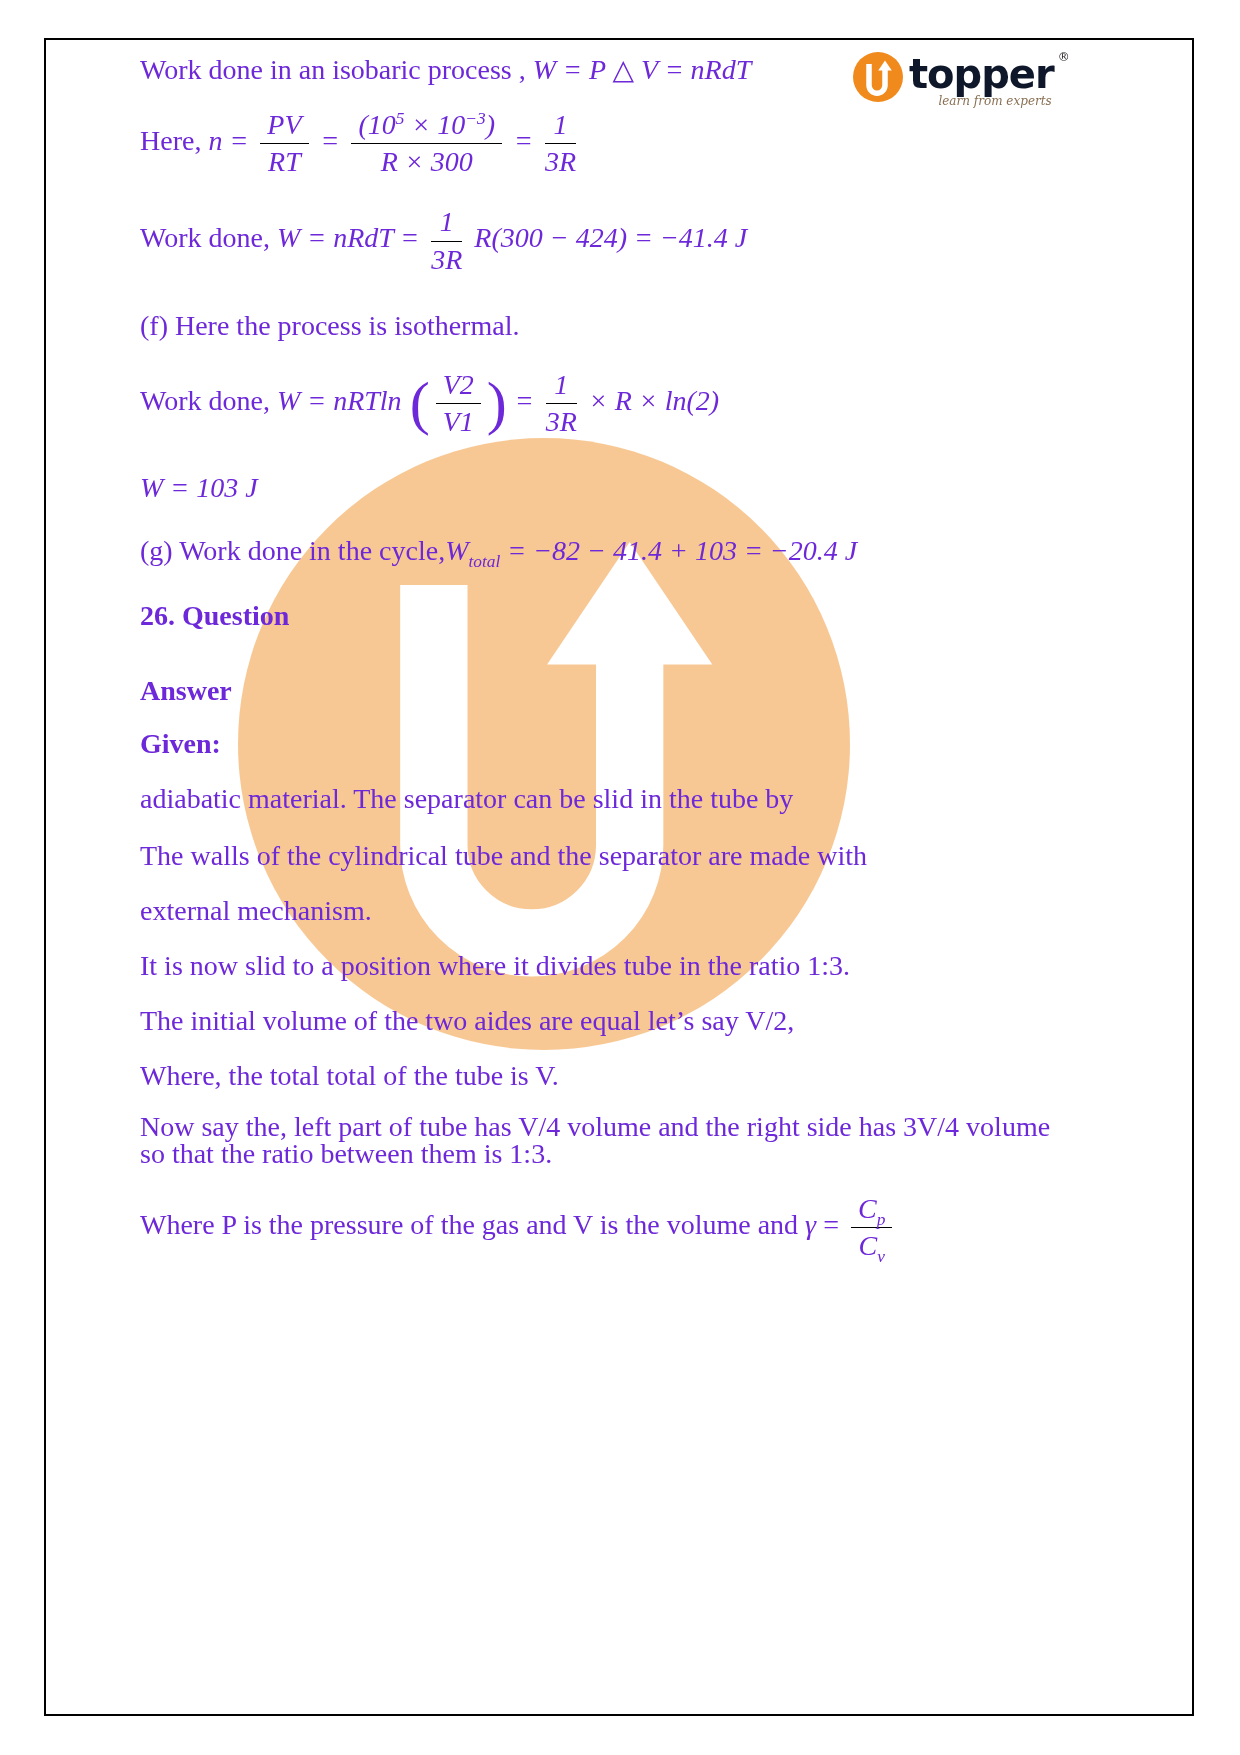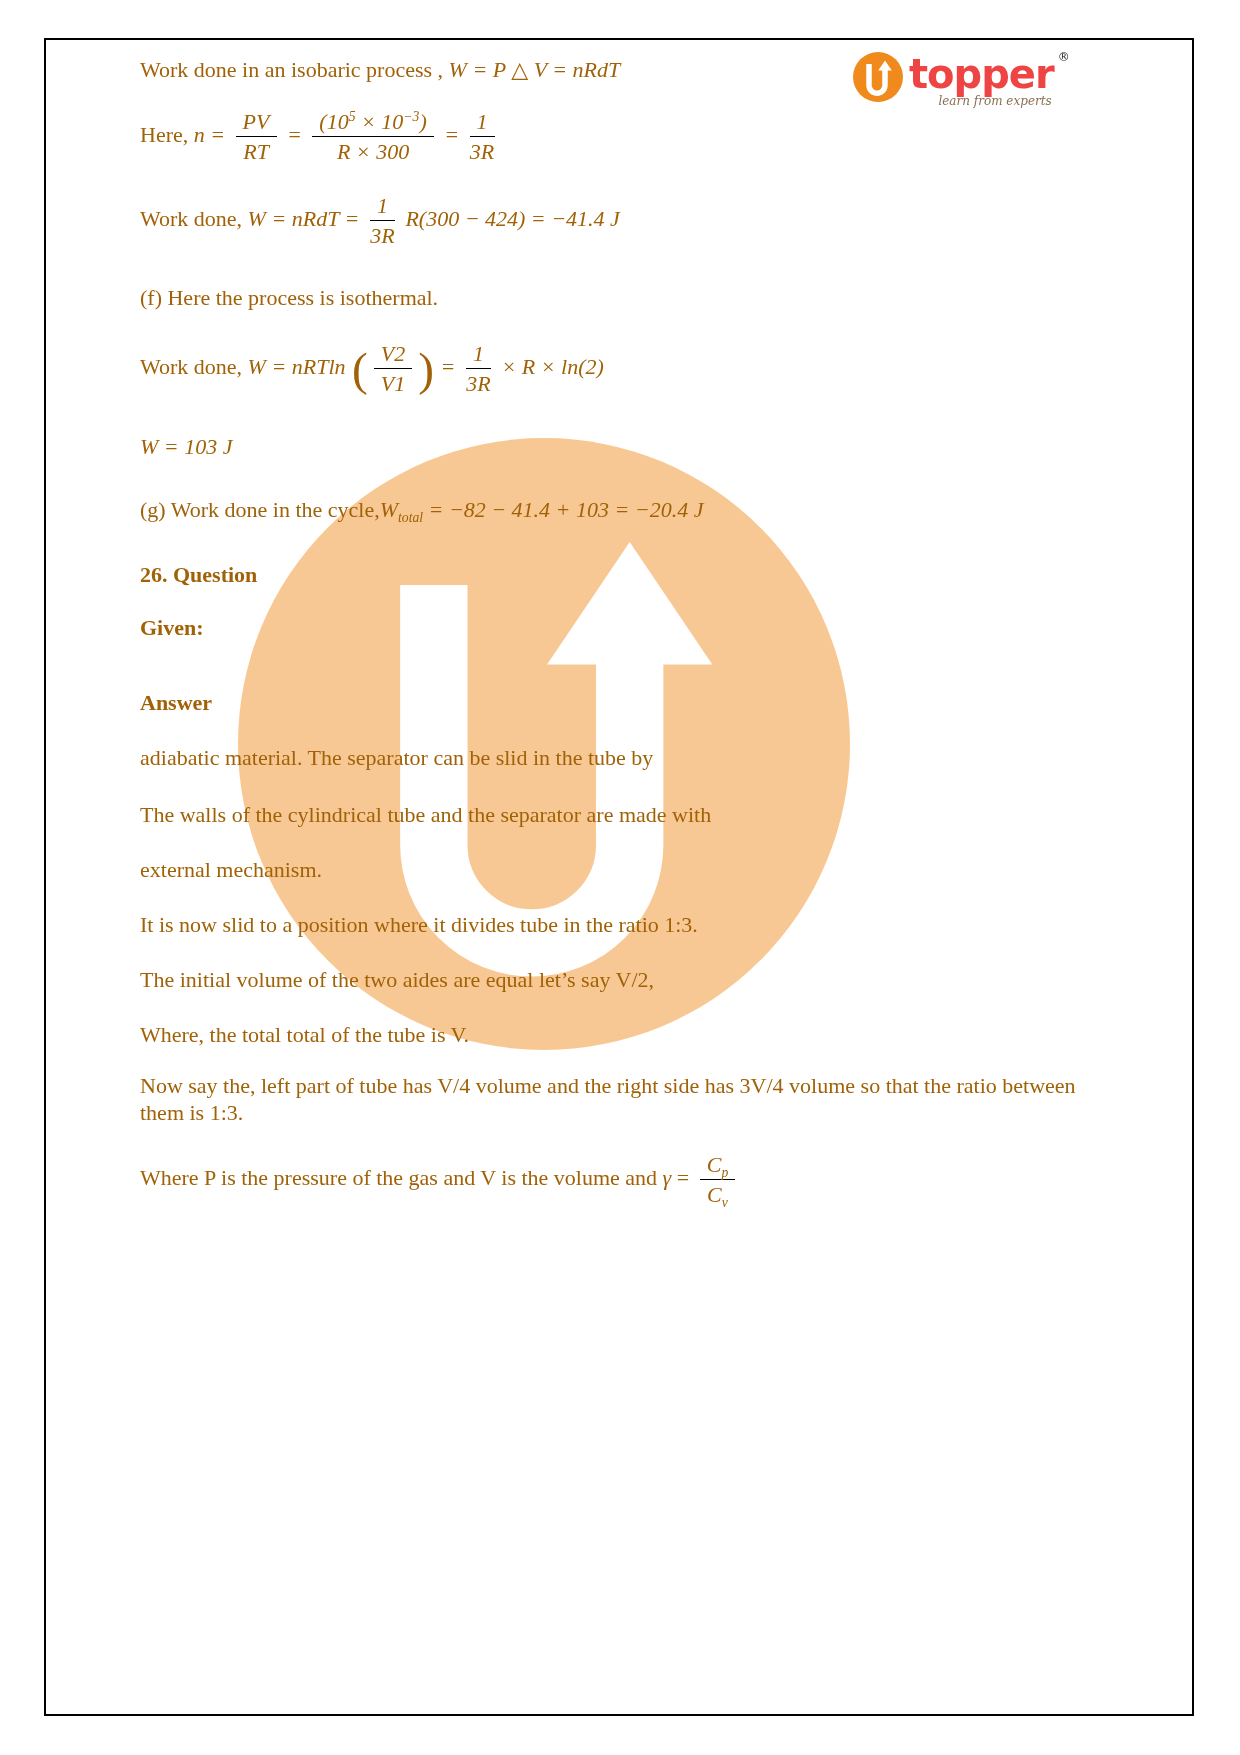--- a/index.html
+++ b/index.html
@@ -16,35 +16,35 @@
     z-index:1;pointer-events:none;
   }
   
   .logo{
     position:absolute;left:853px;top:52px;z-index:3;display:flex;align-items:flex-start;
   }
   .logo-mark{width:50px;height:50px;margin-right:6px;}
   .logo-textwrap{position:relative;display:flex;flex-direction:column;}
   .logo-brand{
     font-family:"DejaVu Sans", sans-serif;font-weight:bold;font-size:40px;
-    line-height:44px;color:#ef4444;letter-spacing:-1px;
+    line-height:44px;color:#0f172a;letter-spacing:-1px;
   }
   .logo-reg{
     position:absolute;right:-16px;top:-2px;font-size:12px;color:#231f20;
     font-family:"DejaVu Sans", sans-serif;
   }
   .logo-tagline{
     align-self:flex-end;font-style:italic;font-size:12px;color:#8a6f52;
     font-family:"DejaVu Serif", serif;margin-top:-2px;margin-right:2px;
   }
   
   .content{
     position:absolute;left:140px;top:50px;width:970px;z-index:2;
   }
-  .block{font-size:22px;line-height:27px;margin-top:30px;color:#a16207;}
+  .block{font-size:28px;line-height:27px;margin-top:30px;color:#6d28d9;}
   .block:first-child{margin-top:6px;}
   .heading{font-weight:bold;}
   .seg-text{font-style:normal;}
   .seg-math{font-style:italic;font-family:"Liberation Serif","DejaVu Sans",serif;}
   sup.seg-sup{font-size:62%;line-height:0;font-style:italic;}
   sub.seg-sub{font-size:62%;line-height:0;font-style:italic;}
   .frac{
     display:inline-block;text-align:center;vertical-align:middle;
     font-style:italic;margin:0 5px;line-height:1.15;
   }
@@ -103,22 +103,22 @@
 
 <div class="content" data-name="document-content">
     <div class="block mathline" data-name="isobaric-work-line"><span class="seg-text" data-name="text-segment">Work done in an isobaric process , </span><span class="seg-math" data-name="math-segment">W = P △ V = nRdT</span></div>
     <div class="block mathline" data-name="moles-line"><span class="seg-text" data-name="text-segment">Here, </span><span class="seg-math" data-name="math-segment">n = </span><span class="frac" data-name="fraction"><span class="num" data-name="fraction-numerator"><span class="seg-math" data-name="math-segment">PV</span></span><span class="den" data-name="fraction-denominator"><span class="seg-math" data-name="math-segment">RT</span></span></span><span class="seg-math" data-name="math-segment"> = </span><span class="frac" data-name="fraction"><span class="num" data-name="fraction-numerator"><span class="seg-math" data-name="math-segment">(10</span><sup class="seg-sup" data-name="sup-segment">5</sup><span class="seg-math" data-name="math-segment"> × 10</span><sup class="seg-sup" data-name="sup-segment">−3</sup><span class="seg-math" data-name="math-segment">)</span></span><span class="den" data-name="fraction-denominator"><span class="seg-math" data-name="math-segment">R × 300</span></span></span><span class="seg-math" data-name="math-segment"> = </span><span class="frac" data-name="fraction"><span class="num" data-name="fraction-numerator"><span class="seg-math" data-name="math-segment">1</span></span><span class="den" data-name="fraction-denominator"><span class="seg-math" data-name="math-segment">3R</span></span></span></div>
     <div class="block mathline" data-name="workdone-isobaric-line"><span class="seg-text" data-name="text-segment">Work done, </span><span class="seg-math" data-name="math-segment">W = nRdT = </span><span class="frac" data-name="fraction"><span class="num" data-name="fraction-numerator"><span class="seg-math" data-name="math-segment">1</span></span><span class="den" data-name="fraction-denominator"><span class="seg-math" data-name="math-segment">3R</span></span></span><span class="seg-math" data-name="math-segment"> R(300 − 424) = −41.4 J</span></div>
     <div class="block text" data-name="isothermal-note"><span class="seg-text" data-name="text-segment">(f) Here the process is isothermal.</span></div>
     <div class="block mathline" data-name="workdone-isothermal-line"><span class="seg-text" data-name="text-segment">Work done, </span><span class="seg-math" data-name="math-segment">W = nRTln </span><span class="seg-paren" data-name="paren-segment">(</span><span class="frac" data-name="fraction"><span class="num" data-name="fraction-numerator"><span class="seg-math" data-name="math-segment">V2</span></span><span class="den" data-name="fraction-denominator"><span class="seg-math" data-name="math-segment">V1</span></span></span><span class="seg-paren" data-name="paren-segment">)</span><span class="seg-math" data-name="math-segment"> = </span><span class="frac" data-name="fraction"><span class="num" data-name="fraction-numerator"><span class="seg-math" data-name="math-segment">1</span></span><span class="den" data-name="fraction-denominator"><span class="seg-math" data-name="math-segment">3R</span></span></span><span class="seg-math" data-name="math-segment"> × R × ln(2)</span></div>
     <div class="block mathline" data-name="w-103-line"><span class="seg-math" data-name="math-segment">W = 103 J</span></div>
     <div class="block mathline" data-name="cycle-work-line"><span class="seg-text" data-name="text-segment">(g) Work done in the cycle,</span><span class="seg-math" data-name="math-segment">W</span><sub class="seg-sub" data-name="sub-segment">total</sub><span class="seg-math" data-name="math-segment"> = −82 − 41.4 + 103 = −20.4 J</span></div>
     <div class="block heading" data-name="question-heading"><span class="seg-text" data-name="text-segment">26. Question</span></div>
+    <div class="block heading" data-name="answer-heading"><span class="seg-text" data-name="text-segment">Answer</span></div>
     <div class="block heading" data-name="given-heading"><span class="seg-text" data-name="text-segment">Given:</span></div>
-    <div class="block heading" data-name="answer-heading"><span class="seg-text" data-name="text-segment">Answer</span></div>
     <div class="block para" data-name="para-adiabatic-material"><span class="seg-text" data-name="text-segment">adiabatic material. The separator can be slid in the tube by</span></div>
     <div class="block para" data-name="para-walls"><span class="seg-text" data-name="text-segment">The walls of the cylindrical tube and the separator are made with</span></div>
     <div class="block para" data-name="para-external-mechanism"><span class="seg-text" data-name="text-segment">external mechanism.</span></div>
     <div class="block para" data-name="para-slid-position"><span class="seg-text" data-name="text-segment">It is now slid to a position where it divides tube in the ratio 1:3.</span></div>
     <div class="block para" data-name="para-initial-volume"><span class="seg-text" data-name="text-segment">The initial volume of the two aides are equal let’s say V/2,</span></div>
     <div class="block para" data-name="para-total-volume"><span class="seg-text" data-name="text-segment">Where, the total total of the tube is V.</span></div>
     <div class="block para" data-name="para-now-say"><span class="seg-text" data-name="text-segment">Now say the, left part of tube has V/4 volume and the right side has 3V/4 volume so that the ratio between them is 1:3.</span></div>
     <div class="block para" data-name="para-gamma-definition"><span class="seg-text" data-name="text-segment">Where P is the pressure of the gas and V is the volume and </span><span class="seg-math" data-name="math-segment">γ </span><span class="seg-text" data-name="text-segment">= </span><span class="frac" data-name="fraction"><span class="num" data-name="fraction-numerator"><span class="seg-math" data-name="math-segment">C</span><sub class="seg-sub" data-name="sub-segment">p</sub></span><span class="den" data-name="fraction-denominator"><span class="seg-math" data-name="math-segment">C</span><sub class="seg-sub" data-name="sub-segment">v</sub></span></span></div>
   </div>
 

